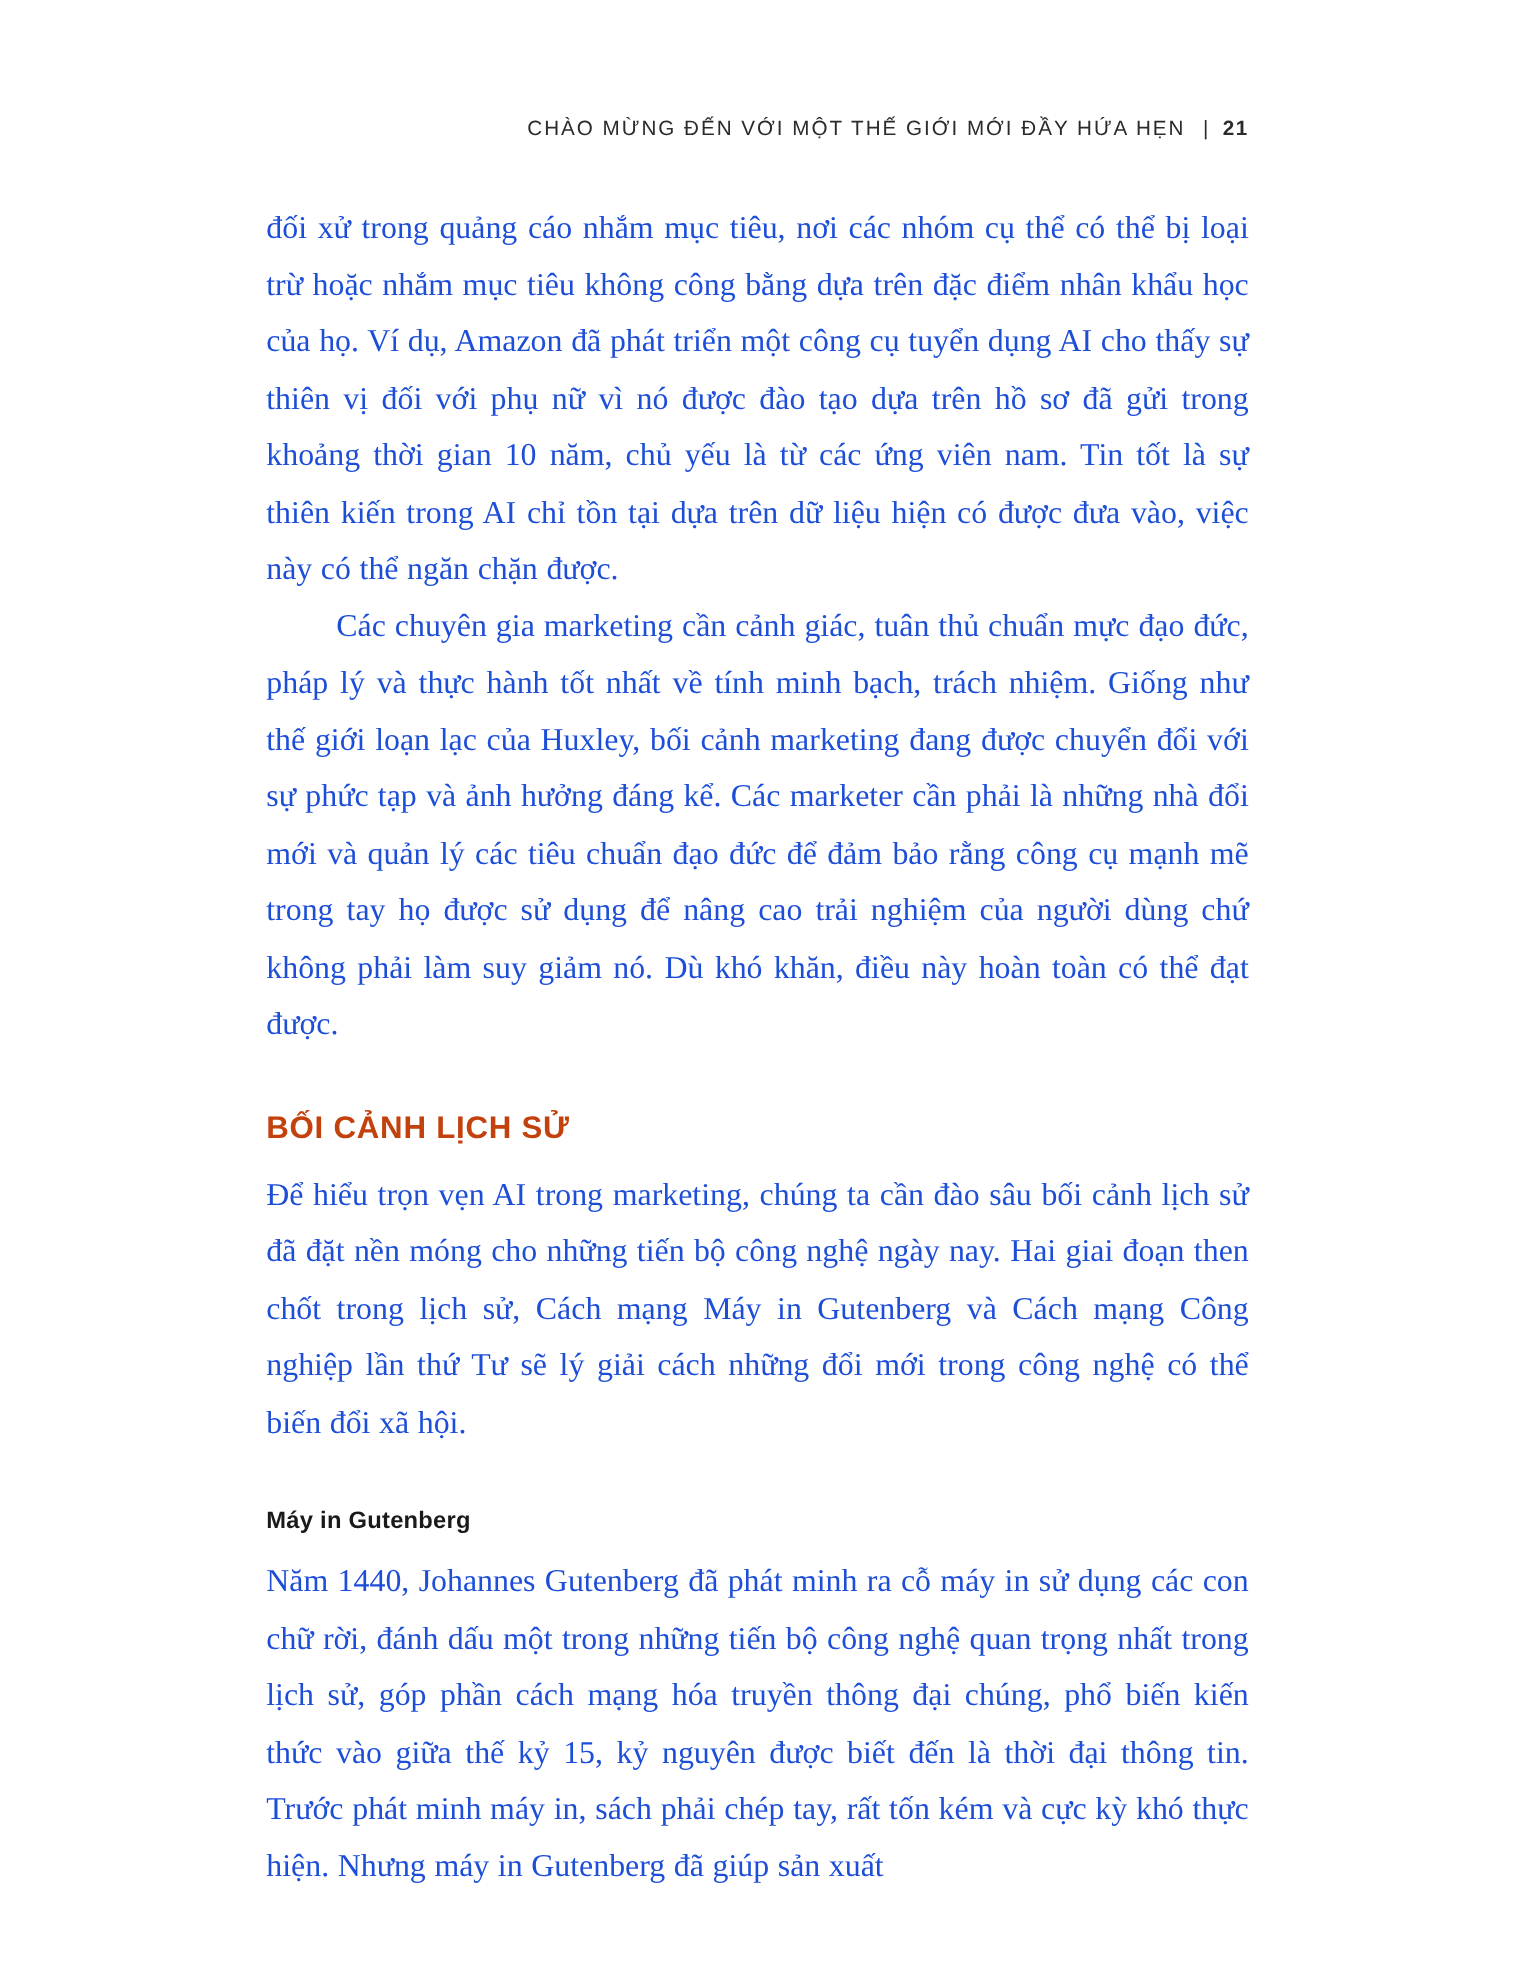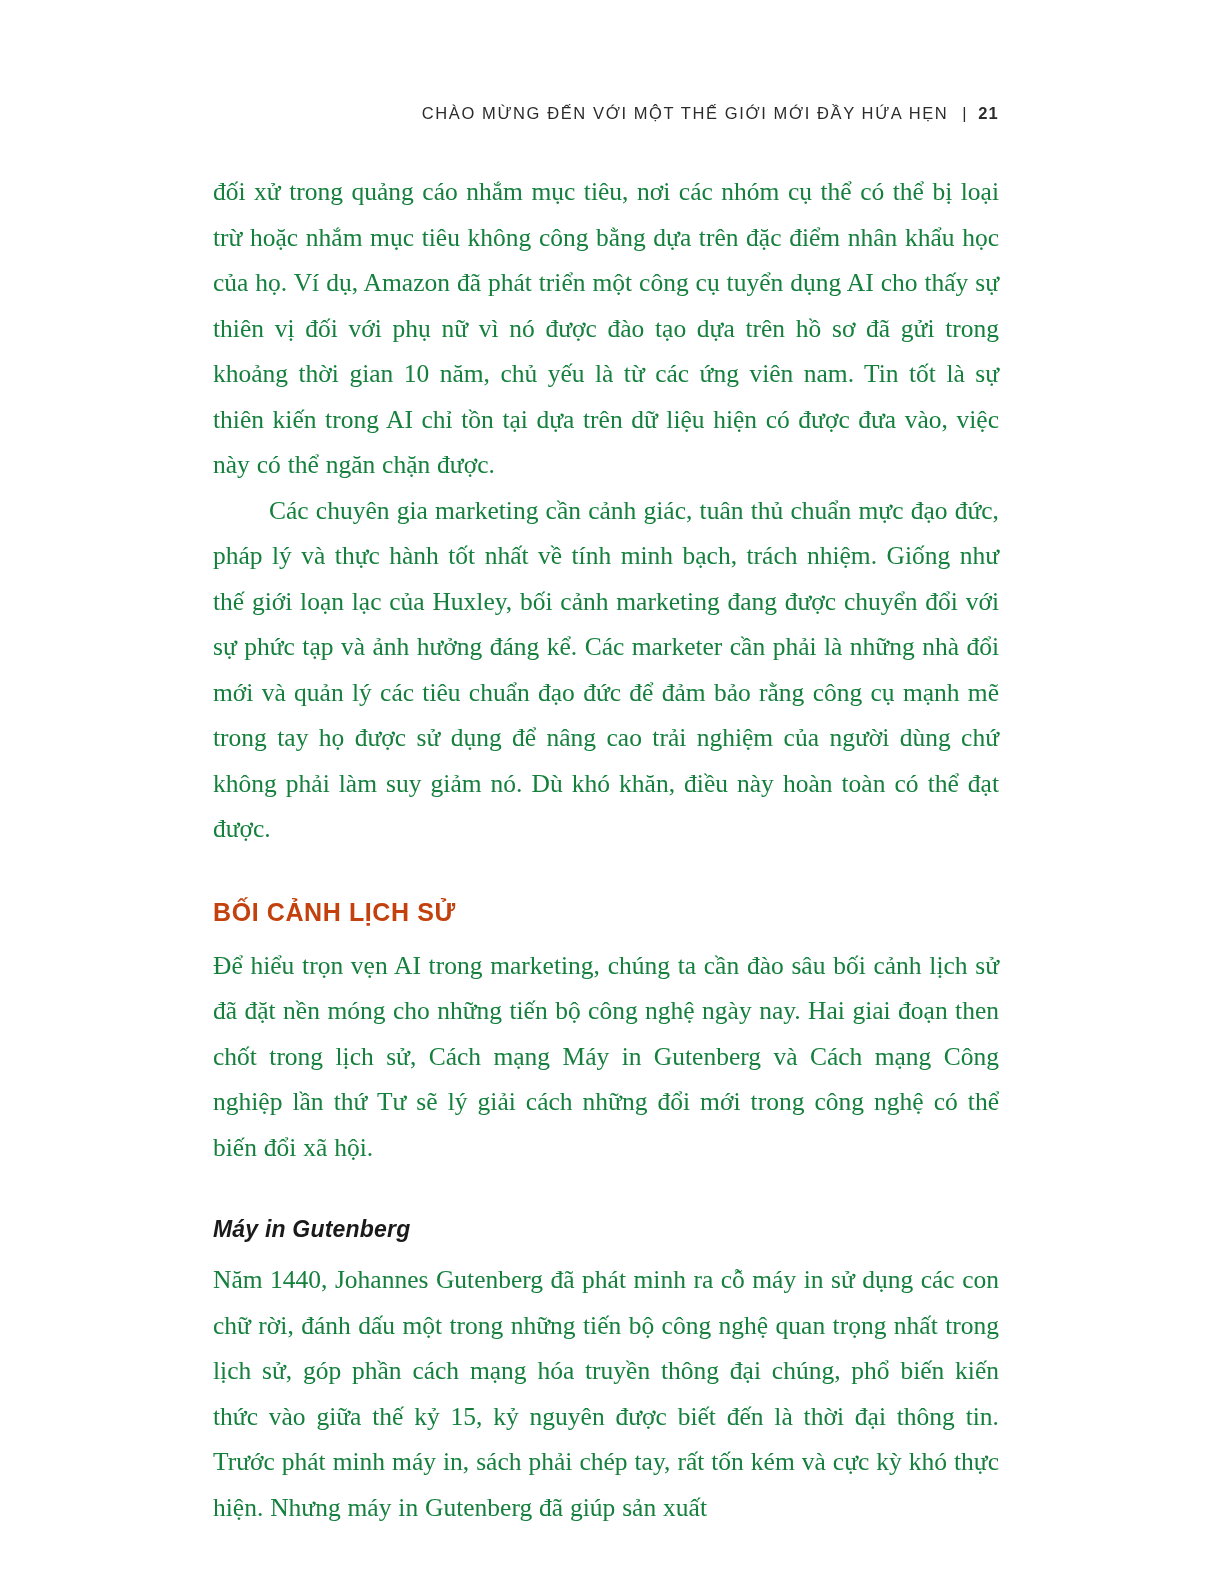--- a/index.html
+++ b/index.html
@@ -19,21 +19,21 @@
   .page {
     position: absolute;
     top: 0; left: 0;
     width: 1224px;
     height: 1584px;
     background: #fff;
   }
   .content {
     position: absolute;
     left: 213px;
-    top: 104px;
+    top: 94px;
     width: 786px;
   }
   
   .running-head {
     display: flex;
     justify-content: flex-end;
     align-items: baseline;
     font-family: "Liberation Sans", sans-serif;
     font-size: 16.5px;
     letter-spacing: 1.6px;
@@ -57,42 +57,41 @@
   .body-text {
     margin-top: 40px;
   }
   p.para {
     margin: 0;
     font-size: 25.5px;
     line-height: 45.5px;
     text-align: justify;
     text-justify: inter-word;
     word-spacing: 0.5px;
-    color: #15803d;
+    color: #1d4ed8;
   }
   p.para.indent {
     text-indent: 56px;
   }
   h2.section-head {
     font-family: "Liberation Sans", sans-serif;
     font-weight: bold;
     font-size: 25px;
     letter-spacing: 0.6px;
     margin: 46px 0 16px 0;
     color: #c2410c;
     text-transform: uppercase;
   }
   h3.sub-head {
     font-family: "Liberation Sans", sans-serif;
     font-weight: bold;
-    font-size: 23px;
+    font-size: 19px;
     letter-spacing: 0.2px;
     margin: 46px 0 14px 0;
     color: #1a1a1a;
-    font-style: italic;
   }
 </style>
 </head>
 <body>
 
 <div class="page">
   <div class="content">
 
     <div class="running-head">
       <span class="rh-title">CHÀO MỪNG ĐẾN VỚI MỘT THẾ GIỚI MỚI ĐẦY HỨA HẸN</span>

